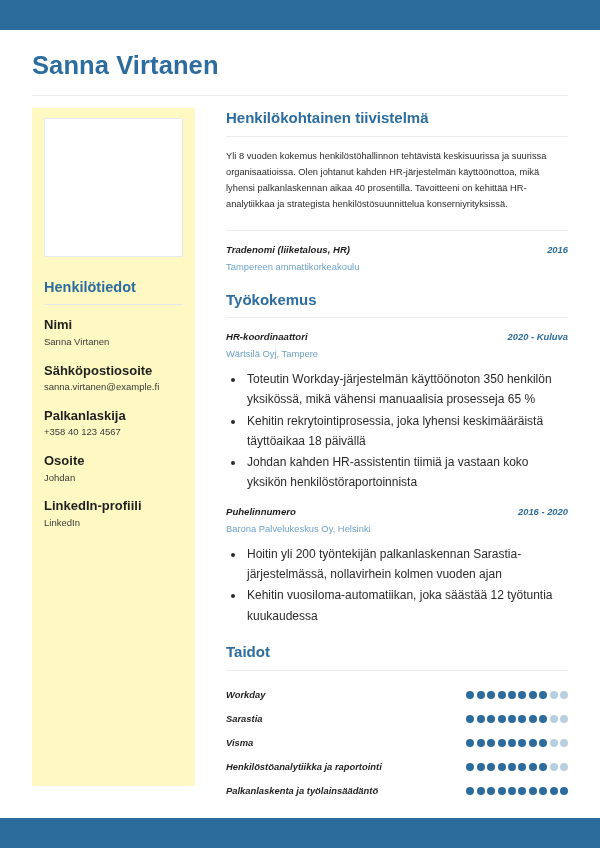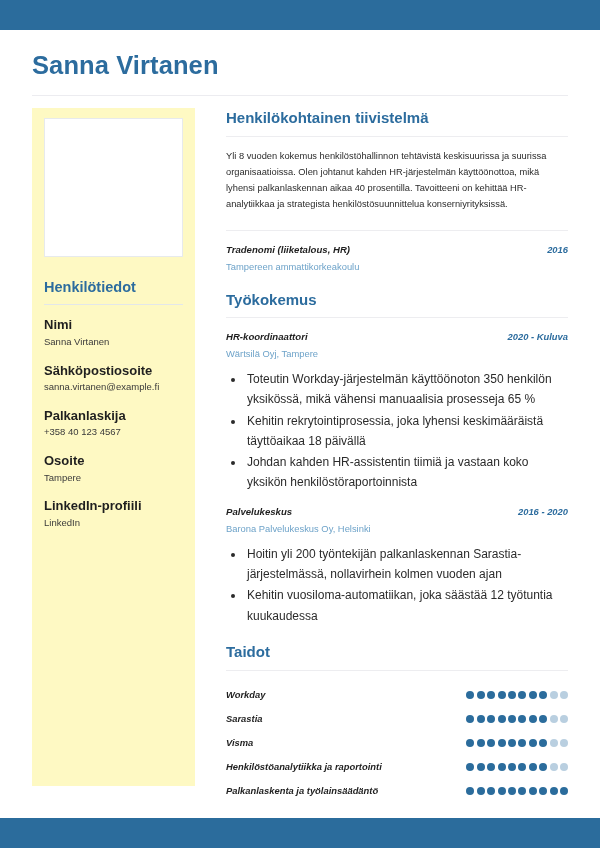--- a/index.html
+++ b/index.html
@@ -241,21 +241,21 @@
         <div class="contact-item">
           <div class="contact-label">Sähköpostiosoite</div>
           <div class="contact-value">sanna.virtanen@example.fi</div>
         </div>
         <div class="contact-item">
           <div class="contact-label">Palkanlaskija</div>
           <div class="contact-value">+358 40 123 4567</div>
         </div>
         <div class="contact-item">
           <div class="contact-label">Osoite</div>
-          <div class="contact-value">Tampere</div>
+          <div class="contact-value">Johdan</div>
         </div>
         <div class="contact-item">
           <div class="contact-label">LinkedIn-profiili</div>
           <div class="contact-value">LinkedIn</div>
         </div>
       </div>
     </aside>
 
     <main class="col-right">
 
@@ -288,21 +288,21 @@
           <div class="entry-sub">Wärtsilä Oyj, Tampere</div>
           <ul class="bullets">
             <li>Toteutin Workday-järjestelmän käyttöönoton 350 henkilön yksikössä, mikä vähensi manuaalisia prosesseja 65 %</li>
             <li>Kehitin rekrytointiprosessia, joka lyhensi keskimääräistä täyttöaikaa 18 päivällä</li>
             <li>Johdan kahden HR-assistentin tiimiä ja vastaan koko yksikön henkilöstöraportoinnista</li>
           </ul>
         </div>
 
         <div class="entry">
           <div class="entry-head">
-            <span class="entry-title">Palvelukeskus</span>
+            <span class="entry-title">Puhelinnumero</span>
             <span class="entry-date">2016 - 2020</span>
           </div>
           <div class="entry-sub">Barona Palvelukeskus Oy, Helsinki</div>
           <ul class="bullets">
             <li>Hoitin yli 200 työntekijän palkanlaskennan Sarastia-järjestelmässä, nollavirhein kolmen vuoden ajan</li>
             <li>Kehitin vuosiloma-automatiikan, joka säästää 12 työtuntia kuukaudessa</li>
           </ul>
         </div>
       </section>
 

